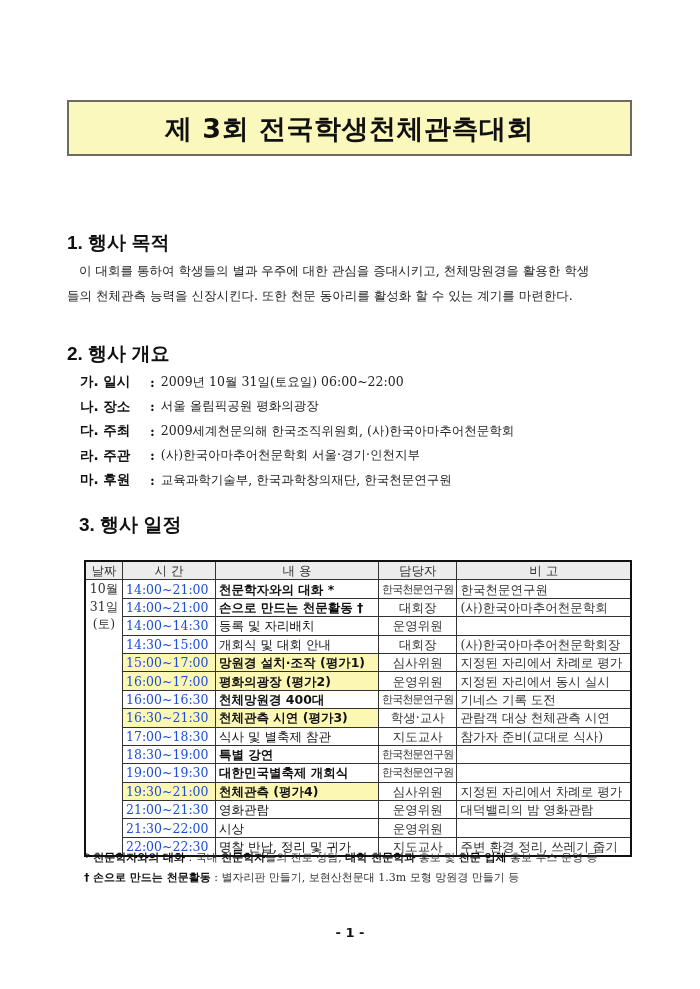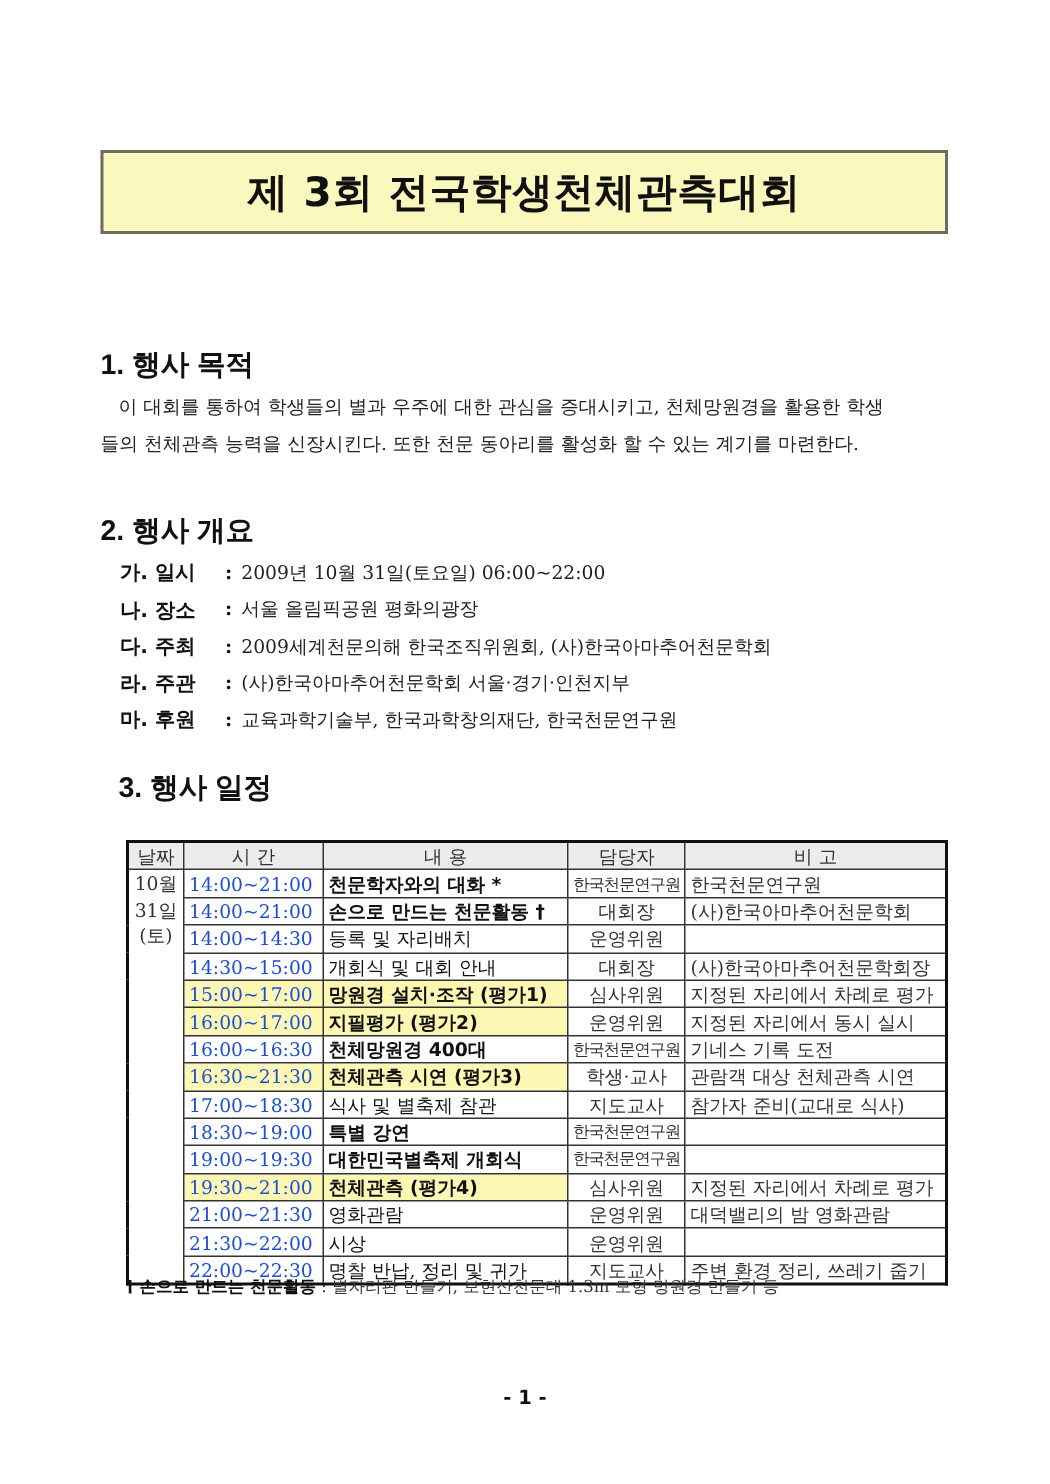--- a/index.html
+++ b/index.html
@@ -124,21 +124,21 @@
         <td class="c-note">(사)한국아마추어천문학회장</td>
       </tr>
       <tr>
         <td class="c-time hl">15:00~17:00</td>
         <td class="c-content hl bold">망원경 설치·조작 (평가1)</td>
         <td class="c-owner">심사위원</td>
         <td class="c-note">지정된 자리에서 차례로 평가</td>
       </tr>
       <tr>
         <td class="c-time hl">16:00~17:00</td>
-        <td class="c-content hl bold">지필평가 (평가2)</td>
+        <td class="c-content hl bold">평화의광장 (평가2)</td>
         <td class="c-owner">운영위원</td>
         <td class="c-note">지정된 자리에서 동시 실시</td>
       </tr>
       <tr>
         <td class="c-time">16:00~16:30</td>
         <td class="c-content bold">천체망원경 400대</td>
         <td class="c-owner owner-small">한국천문연구원</td>
         <td class="c-note">기네스 기록 도전</td>
       </tr>
       <tr>
@@ -186,16 +186,17 @@
       <tr>
         <td class="c-time">22:00~22:30</td>
         <td class="c-content">명찰 반납, 정리 및 귀가</td>
         <td class="c-owner">지도교사</td>
         <td class="c-note">주변 환경 정리, 쓰레기 줍기</td>
       </tr>
     </tbody>
 </table>
 
 <div class="footnotes" id="footnotes">
+    <div class="fn-row"><b>*</b> <b>천문학자와의 대화</b><span> : </span><span>국내 </span><b>천문학자</b><span>들의 진로 상담, </span><b>대학 천문학과</b><span> 홍보 및 </span><b>천문 업체</b><span> 홍보 부스 운영 등</span></div>
     <div class="fn-row"><b>†</b> <b>손으로 만드는 천문활동</b><span> : </span><span>별자리판 만들기, 보현산천문대 1.3m 모형 망원경 만들기 등</span></div>
   </div>
 
 <div class="page-num">- 1 -</div>
 
 </body></html>

